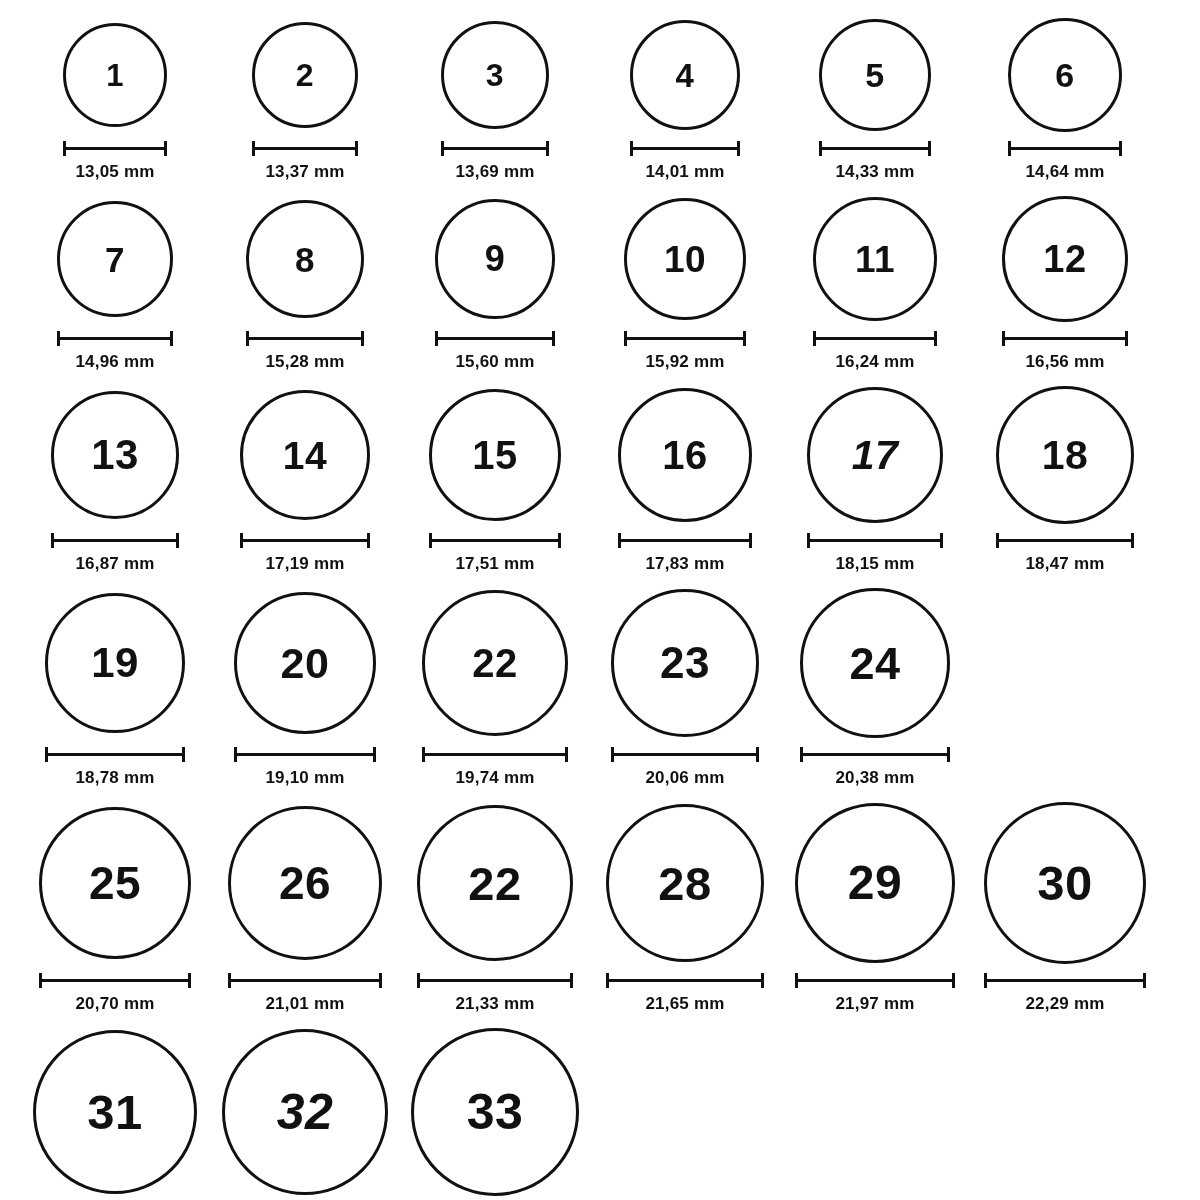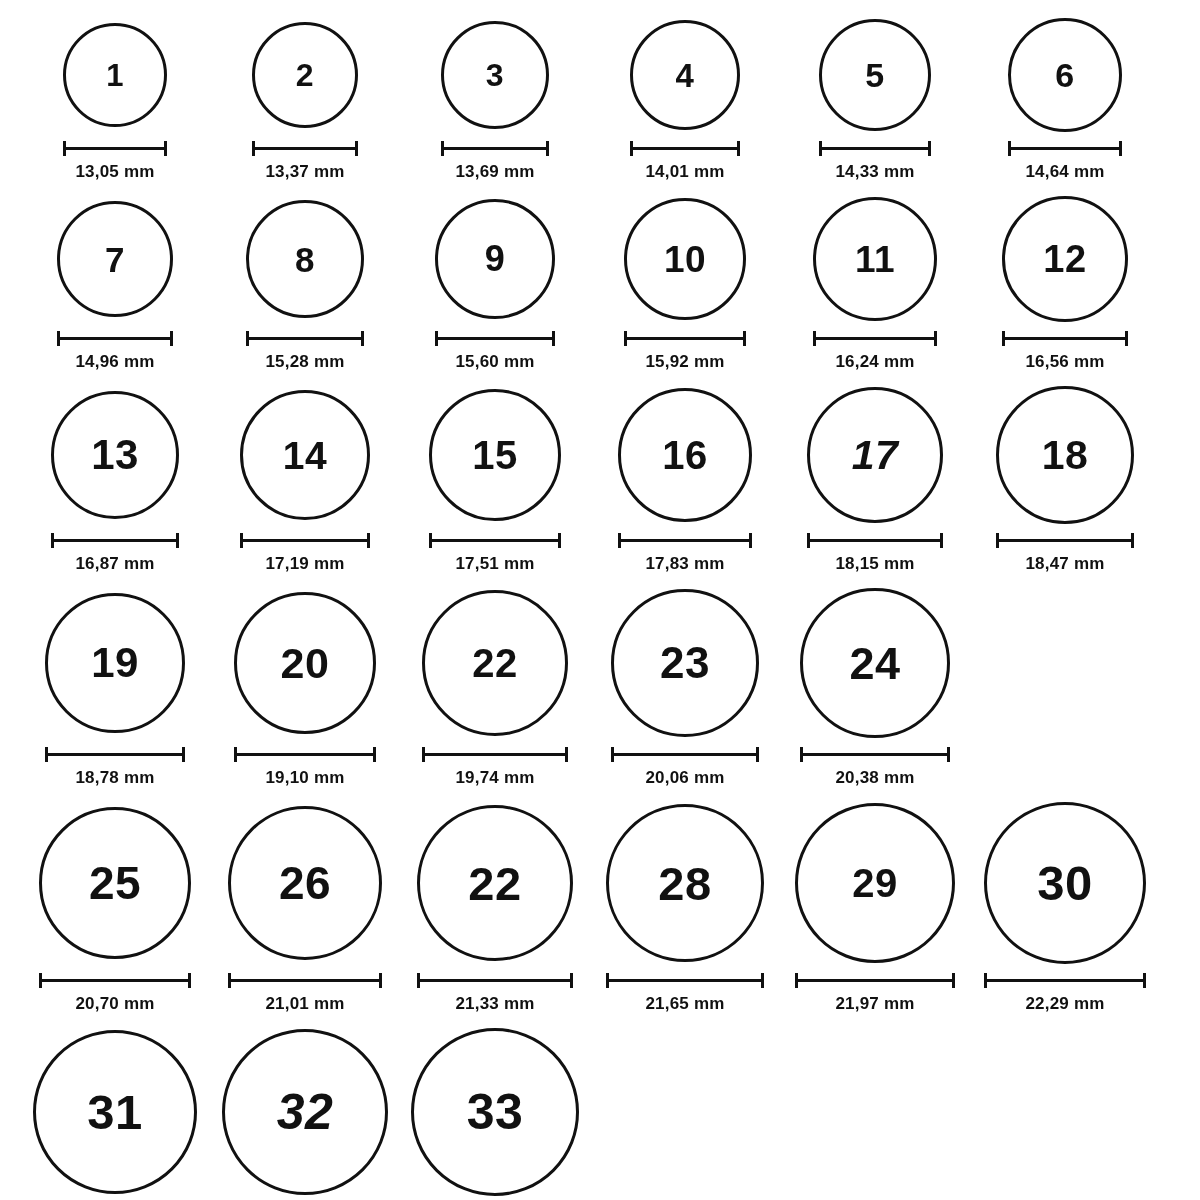--- a/index.html
+++ b/index.html
@@ -443,21 +443,21 @@
         <div class="measure" style="width: 158px;">
           <div class="bar"></div>
           <div class="cap left"></div>
           <div class="cap right"></div>
         </div>
         <div class="mm-label">21,65 mm</div>
       </div>
       <div class="cell">
         <div class="circle-wrap" style="height: 162px;">
           <div class="circle" style="width: 160px; height: 160px;">
-            <span class="size-num" style="font-size: 40px;">29</span>
+            <span class="size-num" style="font-size: 48px;">29</span>
           </div>
         </div>
         <div class="measure" style="width: 160px;">
           <div class="bar"></div>
           <div class="cap left"></div>
           <div class="cap right"></div>
         </div>
         <div class="mm-label">21,97 mm</div>
       </div>
       <div class="cell">

